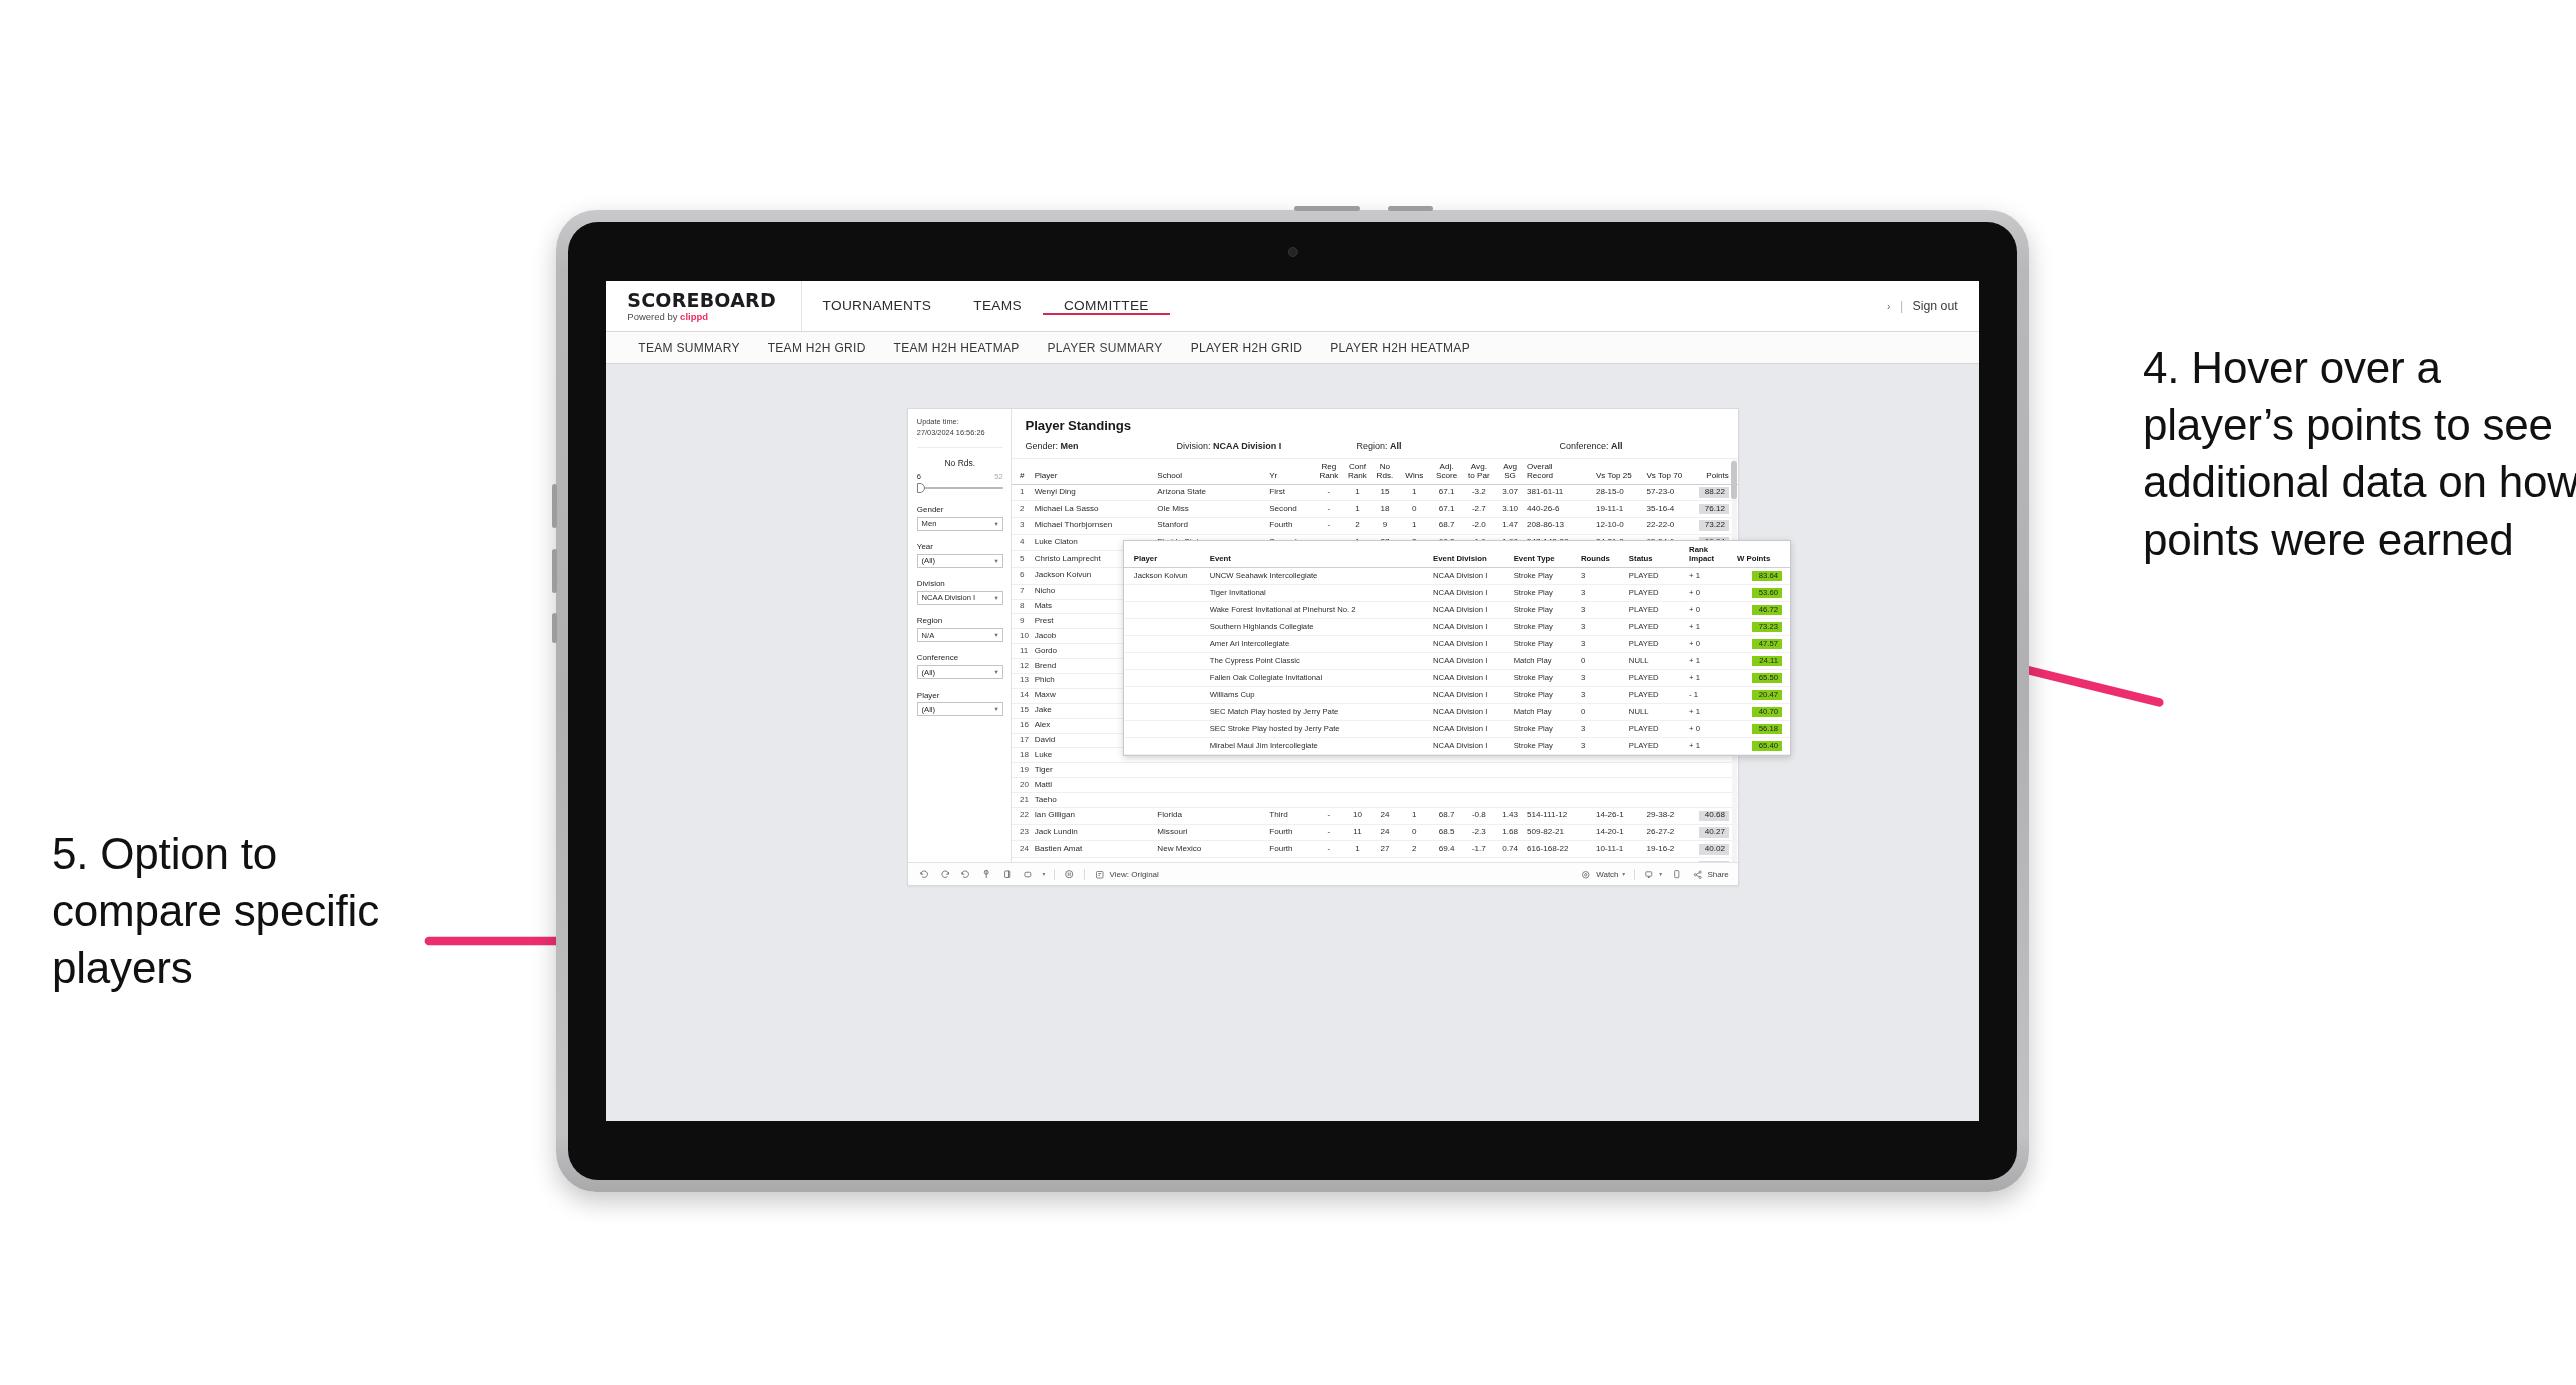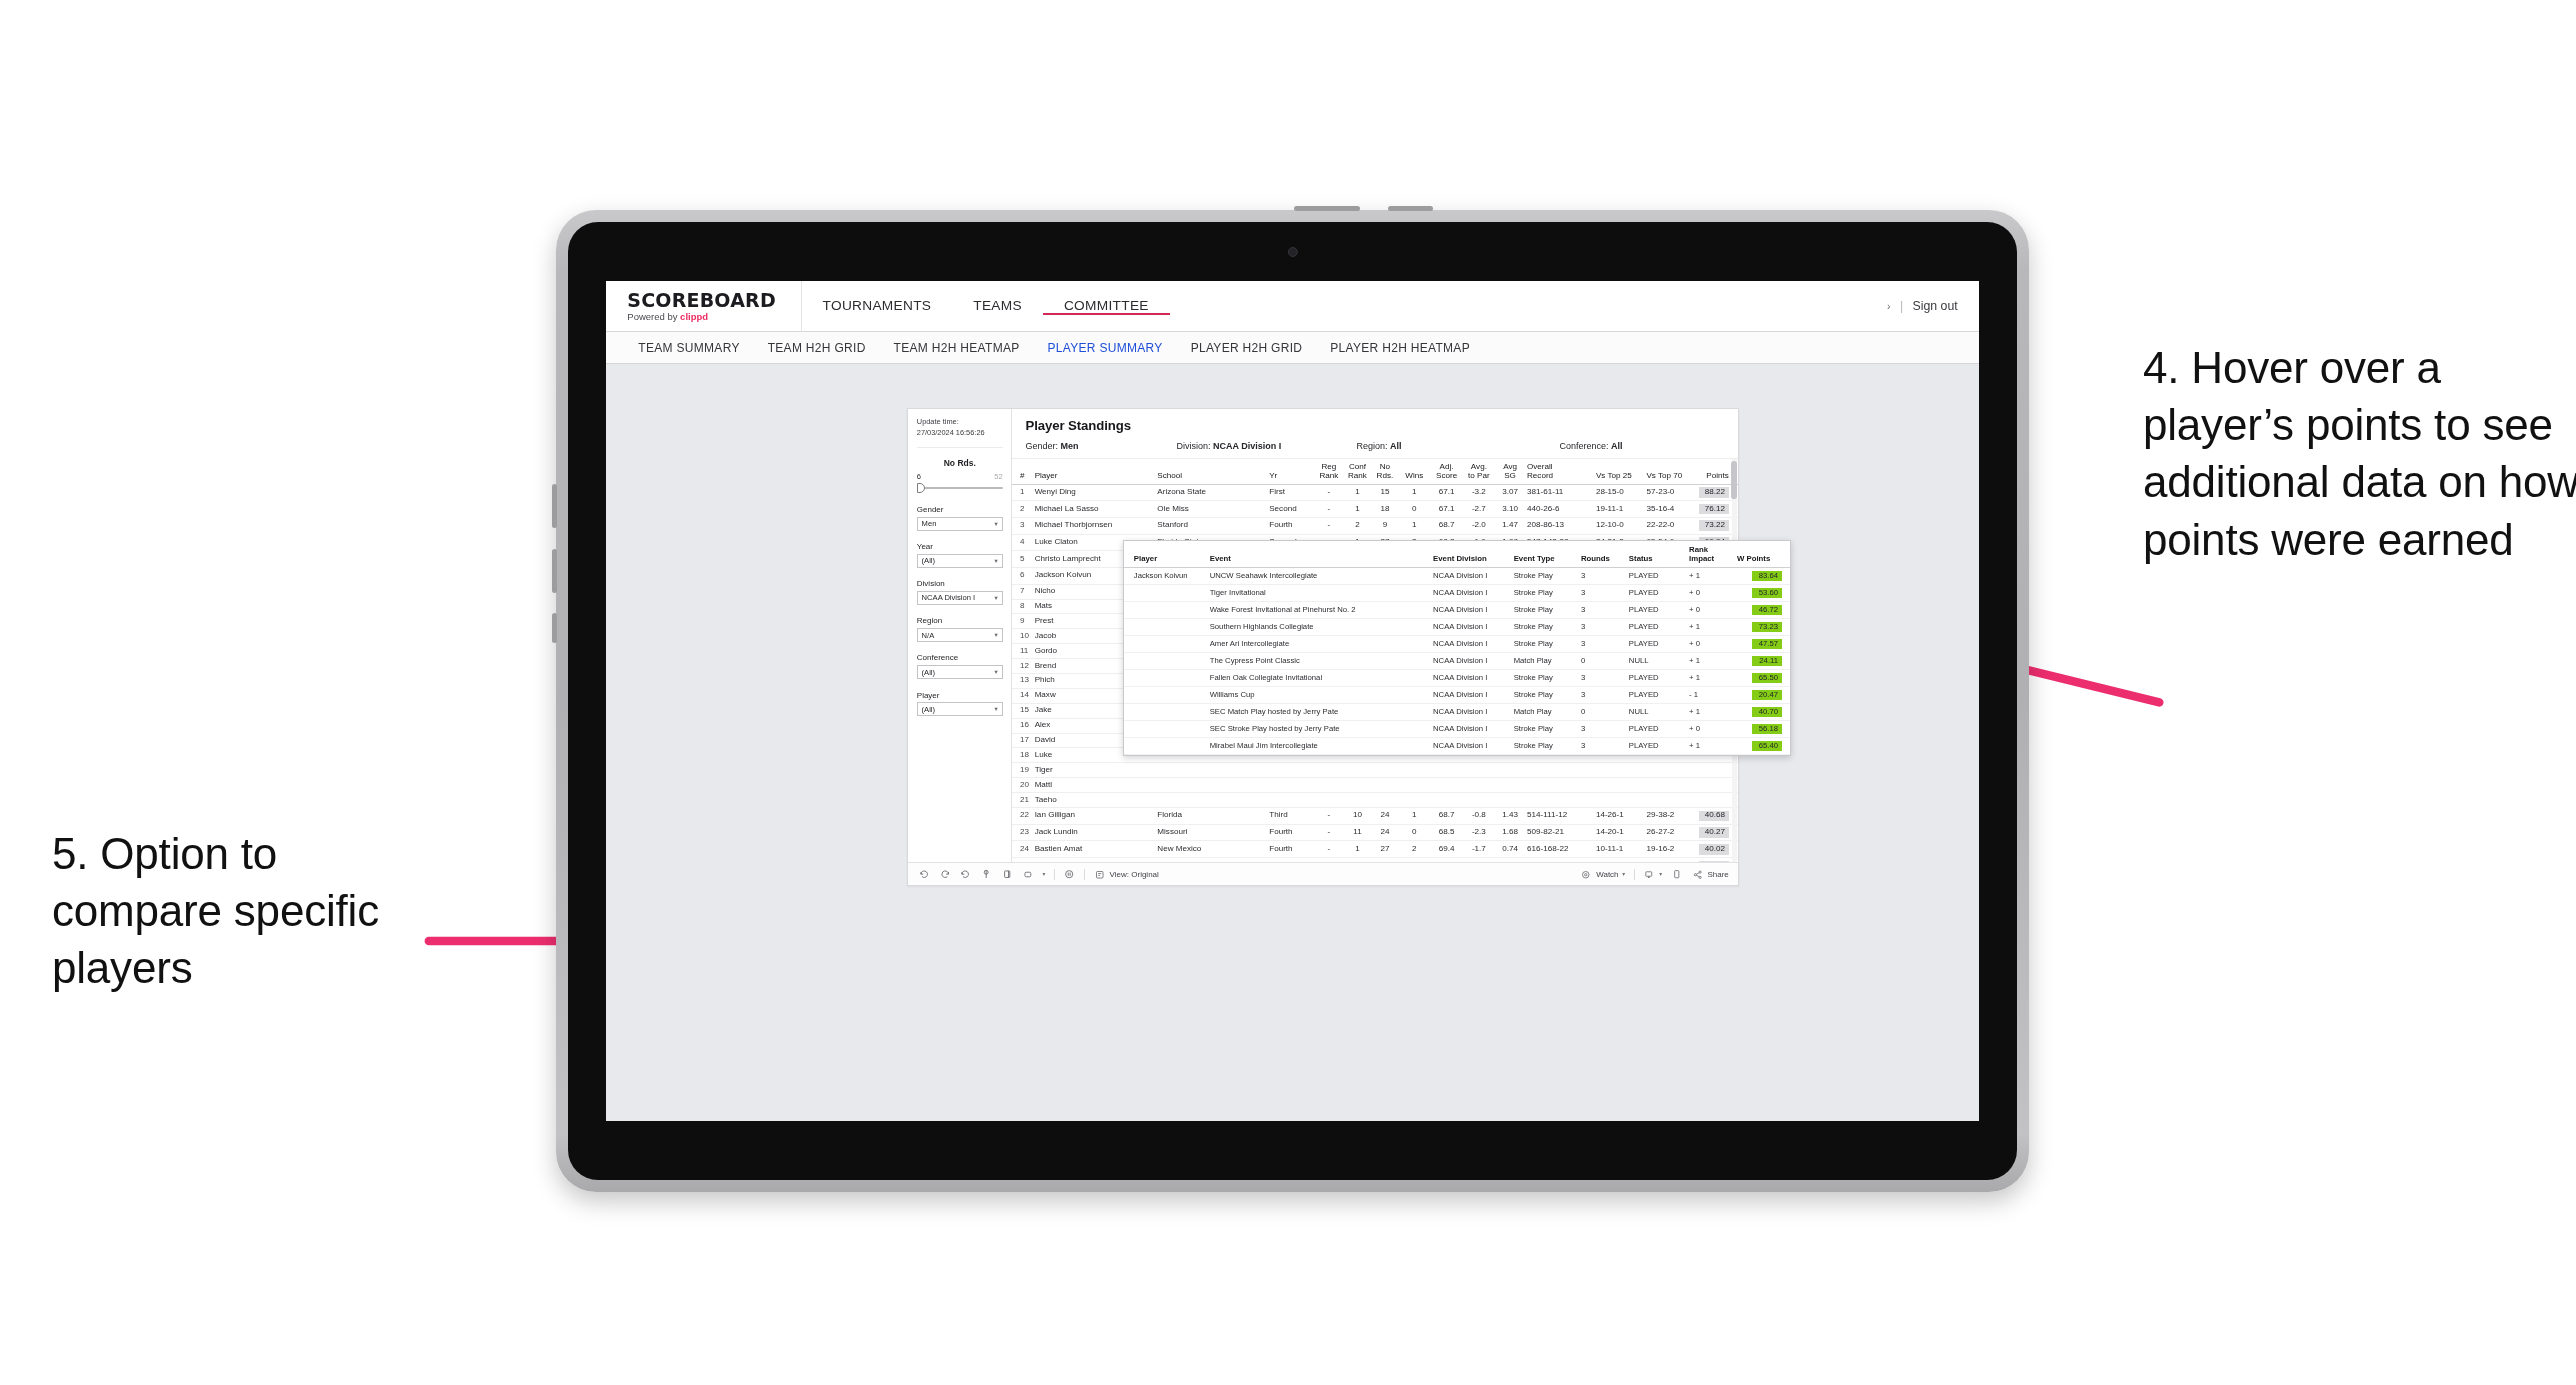--- a/index.html
+++ b/index.html
@@ -106,21 +106,21 @@
 
   
   .subtabs {
     background: #fbfbfb; height: 32px;
     display: flex; align-items: center;
     border-bottom: 0.9px solid #d5d5d5;
     padding-left: 32px; gap: 28px;
     flex: 0 0 auto;
   }
   .subtab { font-size: 12px; color: #35353a; letter-spacing: 0.3px; cursor: pointer; }
-  .subtab.active { color: #1d4ed8; }
+  .subtab.active { color: #404040; }
 
   
   .workspace { flex: 1 1 auto; background: #e8e9ec; position: relative; }
 
   .viz {
     position: absolute; left: 301px; top: 44px;
     width: 832px; height: 478px;
     background: #ffffff;
     border: 0.9px solid #d9d9dd;
     display: flex; flex-direction: column;
@@ -152,21 +152,21 @@
   .slider-track { position: relative; height: 10.4px; }
   .slider-track .bar {
     position: absolute; left: 3.8px; right: 0; top: 3.8px; height: 2.4px;
     background: #b9b9be; border-radius: 1.9px;
   }
   .slider-track .knob {
     position: absolute; left: 0; top: 0; width: 8.5px; height: 10.4px;
     border: 1.1px solid #7d7d83; background: #fff;
     border-radius: 0 5.7px 5.7px 0;
   }
-  .nords-title { font-size: 8.5px; text-align: center; color: #1e1e22; margin: 4.7px 0 3.8px; font-weight: bold; }
+  .nords-title { font-size: 8.5px; text-align: center; color: #1e1e22; margin: 4.7px 0 3.8px; }
 
   
   .content { flex: 1 1 auto; min-width: 0; display: flex; flex-direction: column; position: relative; }
   .content-head { padding: 8.5px 11.4px 6.6px 13.2px; border-bottom: 0.9px solid #ececed; }
   .viz-title { font-size: 13.2px; font-weight: 700; color: #18181c; letter-spacing: -0.1px; }
   .dims { display: flex; margin-top: 8.5px; font-size: 9px; color: #26262b; }
   .dim { margin-right: 0; }
   .dim b { font-weight: 700; }
   .dim:nth-child(1) { width: 151px; }
   .dim:nth-child(2) { width: 180px; }

